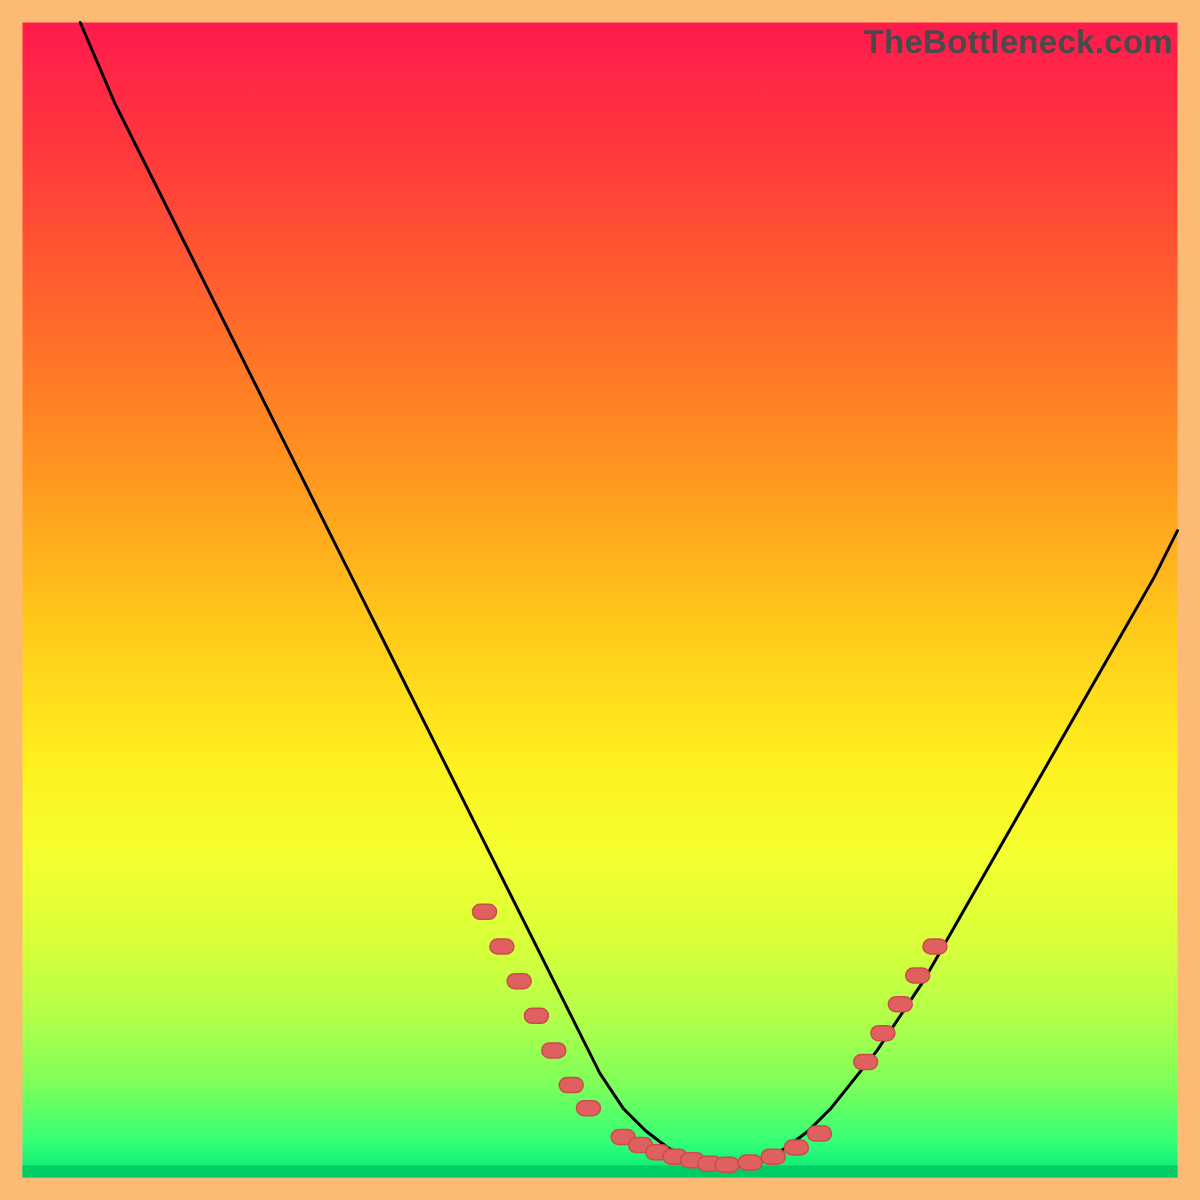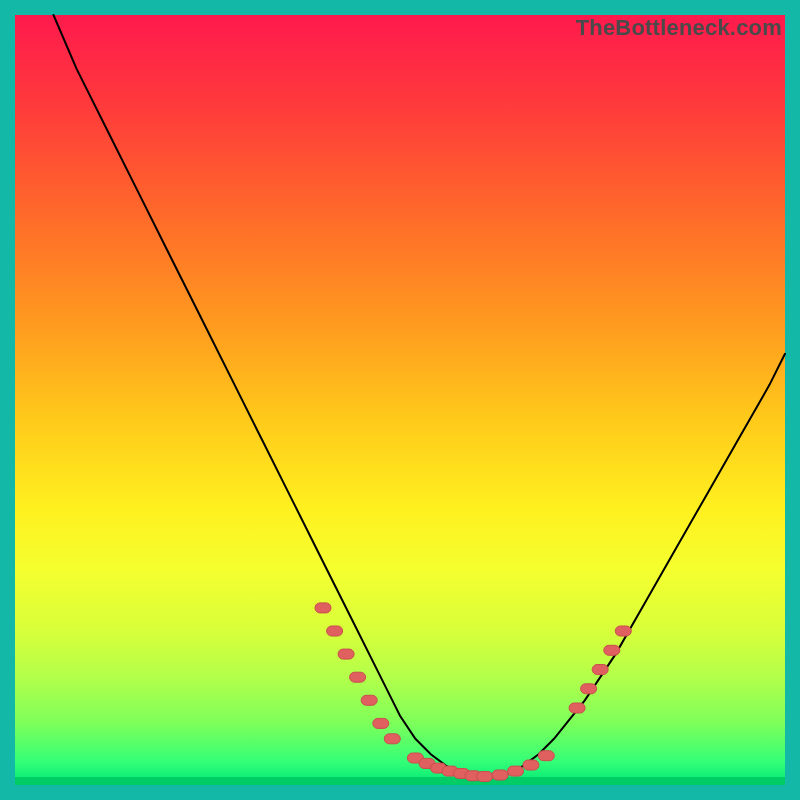--- a/index.html
+++ b/index.html
@@ -1,21 +1,21 @@
 <!DOCTYPE html>
 <html><head>
 <meta charset="utf-8">
 <style>
   * { margin: 0; padding: 0; box-sizing: border-box; }
   html, body { width: 800px; height: 800px; overflow: hidden; background: #000; }
   .frame {
     position: relative;
     width: 800px;
     height: 800px;
-    background: #14b8a6;
+    background: #fdba74;
   }
   .plot-area {
     position: absolute;
     left: 15px;
     top: 15px;
     width: 770px;
     height: 770px;
     background: linear-gradient(to bottom,
       #ff1a4d 0%,
       #ff3b3b 12%,

